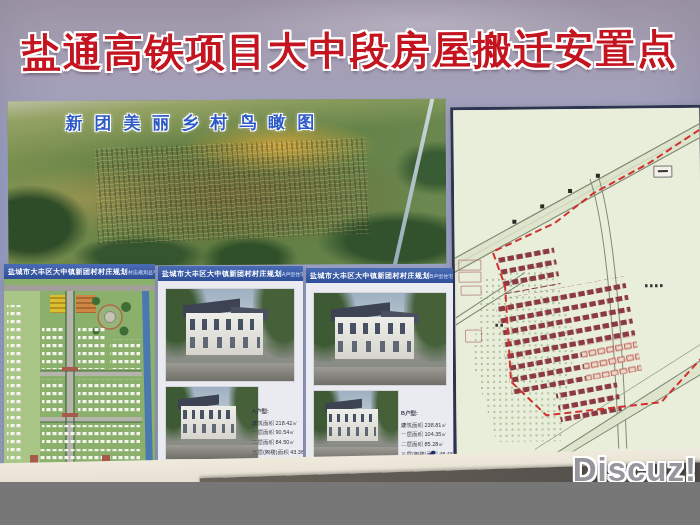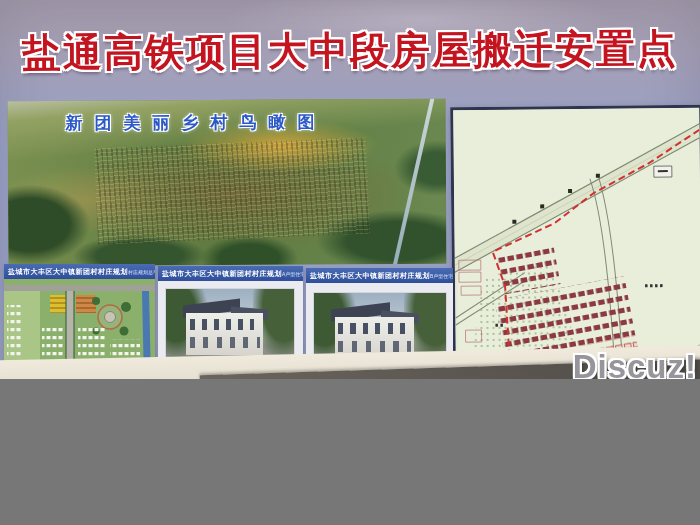--- a/index.html
+++ b/index.html
@@ -1,16 +1,16 @@
 <!DOCTYPE html>
 <html><head>
 <meta charset="utf-8">
 <style>
   html,body{margin:0;padding:0;background:#777;}
-  .scene{position:relative;width:700px;height:379px;overflow:hidden;
+  .scene{position:relative;width:700px;height:482px;overflow:hidden;
     font-family:"Liberation Sans","DejaVu Sans",sans-serif;
     background:
       radial-gradient(ellipse 40% 12% at 60% 5%, rgba(235,230,240,.30), transparent 70%),
       linear-gradient(180deg,#a49cac 0%,#a59fb6 14%,#9aa0c2 32%,#989fc4 70%,#9aa0bf 100%);
     box-shadow: inset 0 0 60px rgba(40,40,60,.15);}
 
   
   .poster-title{position:absolute;left:0;right:0;top:16px;height:70px;line-height:70px;
     text-align:center;font-size:39px;font-weight:bold;color:#c41420;letter-spacing:2px;
     transform:rotate(-.4deg);white-space:nowrap;

